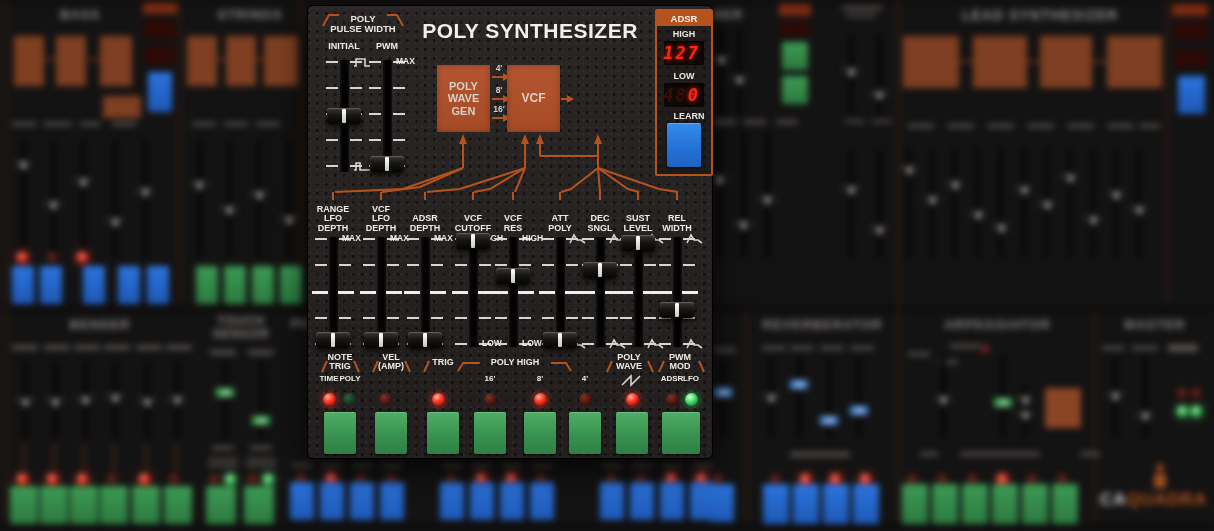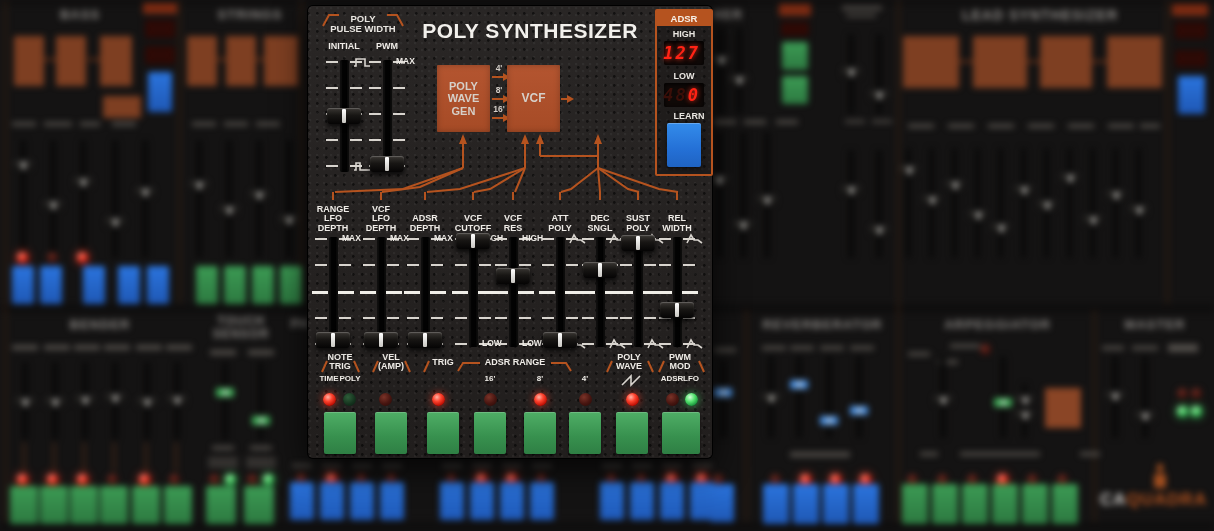--- a/index.html
+++ b/index.html
@@ -479,21 +479,21 @@
     </div>
 
     <div class="abs txt slabel" style="left:9px;top:36px;width:54px;font-size:9px;">INITIAL</div>
     <div class="abs txt slabel" style="left:56px;top:36px;width:46px;font-size:9px;">PWM</div>
 
     <div class="abs txt slabel" style="left:9px;top:347px;width:46px;font-size:9px;">NOTE
 TRIG</div>
     <div class="abs txt slabel" style="left:60px;top:347px;width:46px;font-size:9px;">VEL
 (AMP)</div>
     <div class="abs txt slabel" style="left:112px;top:352px;width:46px;font-size:9px;">TRIG</div>
-    <div class="abs txt slabel" style="left:172px;top:352px;width:70px;font-size:9px;">ADSR RANGE</div>
+    <div class="abs txt slabel" style="left:172px;top:352px;width:70px;font-size:9px;">POLY HIGH</div>
     <div class="abs txt slabel" style="left:298px;top:347px;width:46px;font-size:9px;">POLY
 WAVE</div>
     <div class="abs txt slabel" style="left:349px;top:347px;width:46px;font-size:9px;">PWM
 MOD</div>
 
     <div class="abs txt slabel" style="left:5px;top:369px;width:32px;font-size:8px;">TIME</div>
     <div class="abs txt slabel" style="left:26px;top:369px;width:32px;font-size:8px;">POLY</div>
     <div class="abs txt slabel" style="left:168px;top:369px;width:28px;font-size:8px;">16'</div>
     <div class="abs txt slabel" style="left:218px;top:369px;width:28px;font-size:8px;">8'</div>
     <div class="abs txt slabel" style="left:263px;top:369px;width:28px;font-size:8px;">4'</div>
@@ -654,21 +654,21 @@
         <div class="tick abs" style="left: 274px; top: 337px; width: 12px; height: 2px;"></div>
         <div class="tick abs" style="left: 298px; top: 337px; width: 12px; height: 2px;"></div>
         <div class="abs" style="left: 301px; top: 227px; width: 30px; height: 11px; font-size: 8.5px; text-align: left;"><svg class="glyph" width="19" height="12" viewBox="0 0 19 12">
             <path d="M1,10 L5,2 L8,7 L12,7 L16,10"></path>
           </svg></div>
         <div class="abs" style="left: 301px; top: 332px; width: 30px; height: 11px; font-size: 8.5px; text-align: left;"><svg class="glyph" width="19" height="12" viewBox="0 0 19 12">
             <path d="M1,10 L5,2 L8,7 L12,7 L16,10"></path>
           </svg></div>
         <div class="handle abs" style="left: 275px; top: 256px; width: 34px; height: 16px;"></div>
         <div class="txt slabel abs" style="left: 306px; top: 195px; width: 48px; height: 32px; font-size: 9px; display: flex; align-items: flex-end; justify-content: center;">SUST
-POLY</div>
+LEVEL</div>
         <div class="rail abs" style="left: 326px; top: 231px; width: 9px; height: 110px;"></div>
         <div class="tick abs" style="left: 312px; top: 232px; width: 12px; height: 2px;"></div>
         <div class="tick abs" style="left: 336px; top: 232px; width: 12px; height: 2px;"></div>
         <div class="tick abs" style="left: 312px; top: 258px; width: 12px; height: 2px;"></div>
         <div class="tick abs" style="left: 336px; top: 258px; width: 12px; height: 2px;"></div>
         <div class="tick mid abs" style="left: 309px; top: 285px; width: 16px; height: 3px;"></div>
         <div class="tick mid abs" style="left: 335px; top: 285px; width: 16px; height: 3px;"></div>
         <div class="tick abs" style="left: 312px; top: 311px; width: 12px; height: 2px;"></div>
         <div class="tick abs" style="left: 336px; top: 311px; width: 12px; height: 2px;"></div>
         <div class="tick abs" style="left: 312px; top: 337px; width: 12px; height: 2px;"></div>

